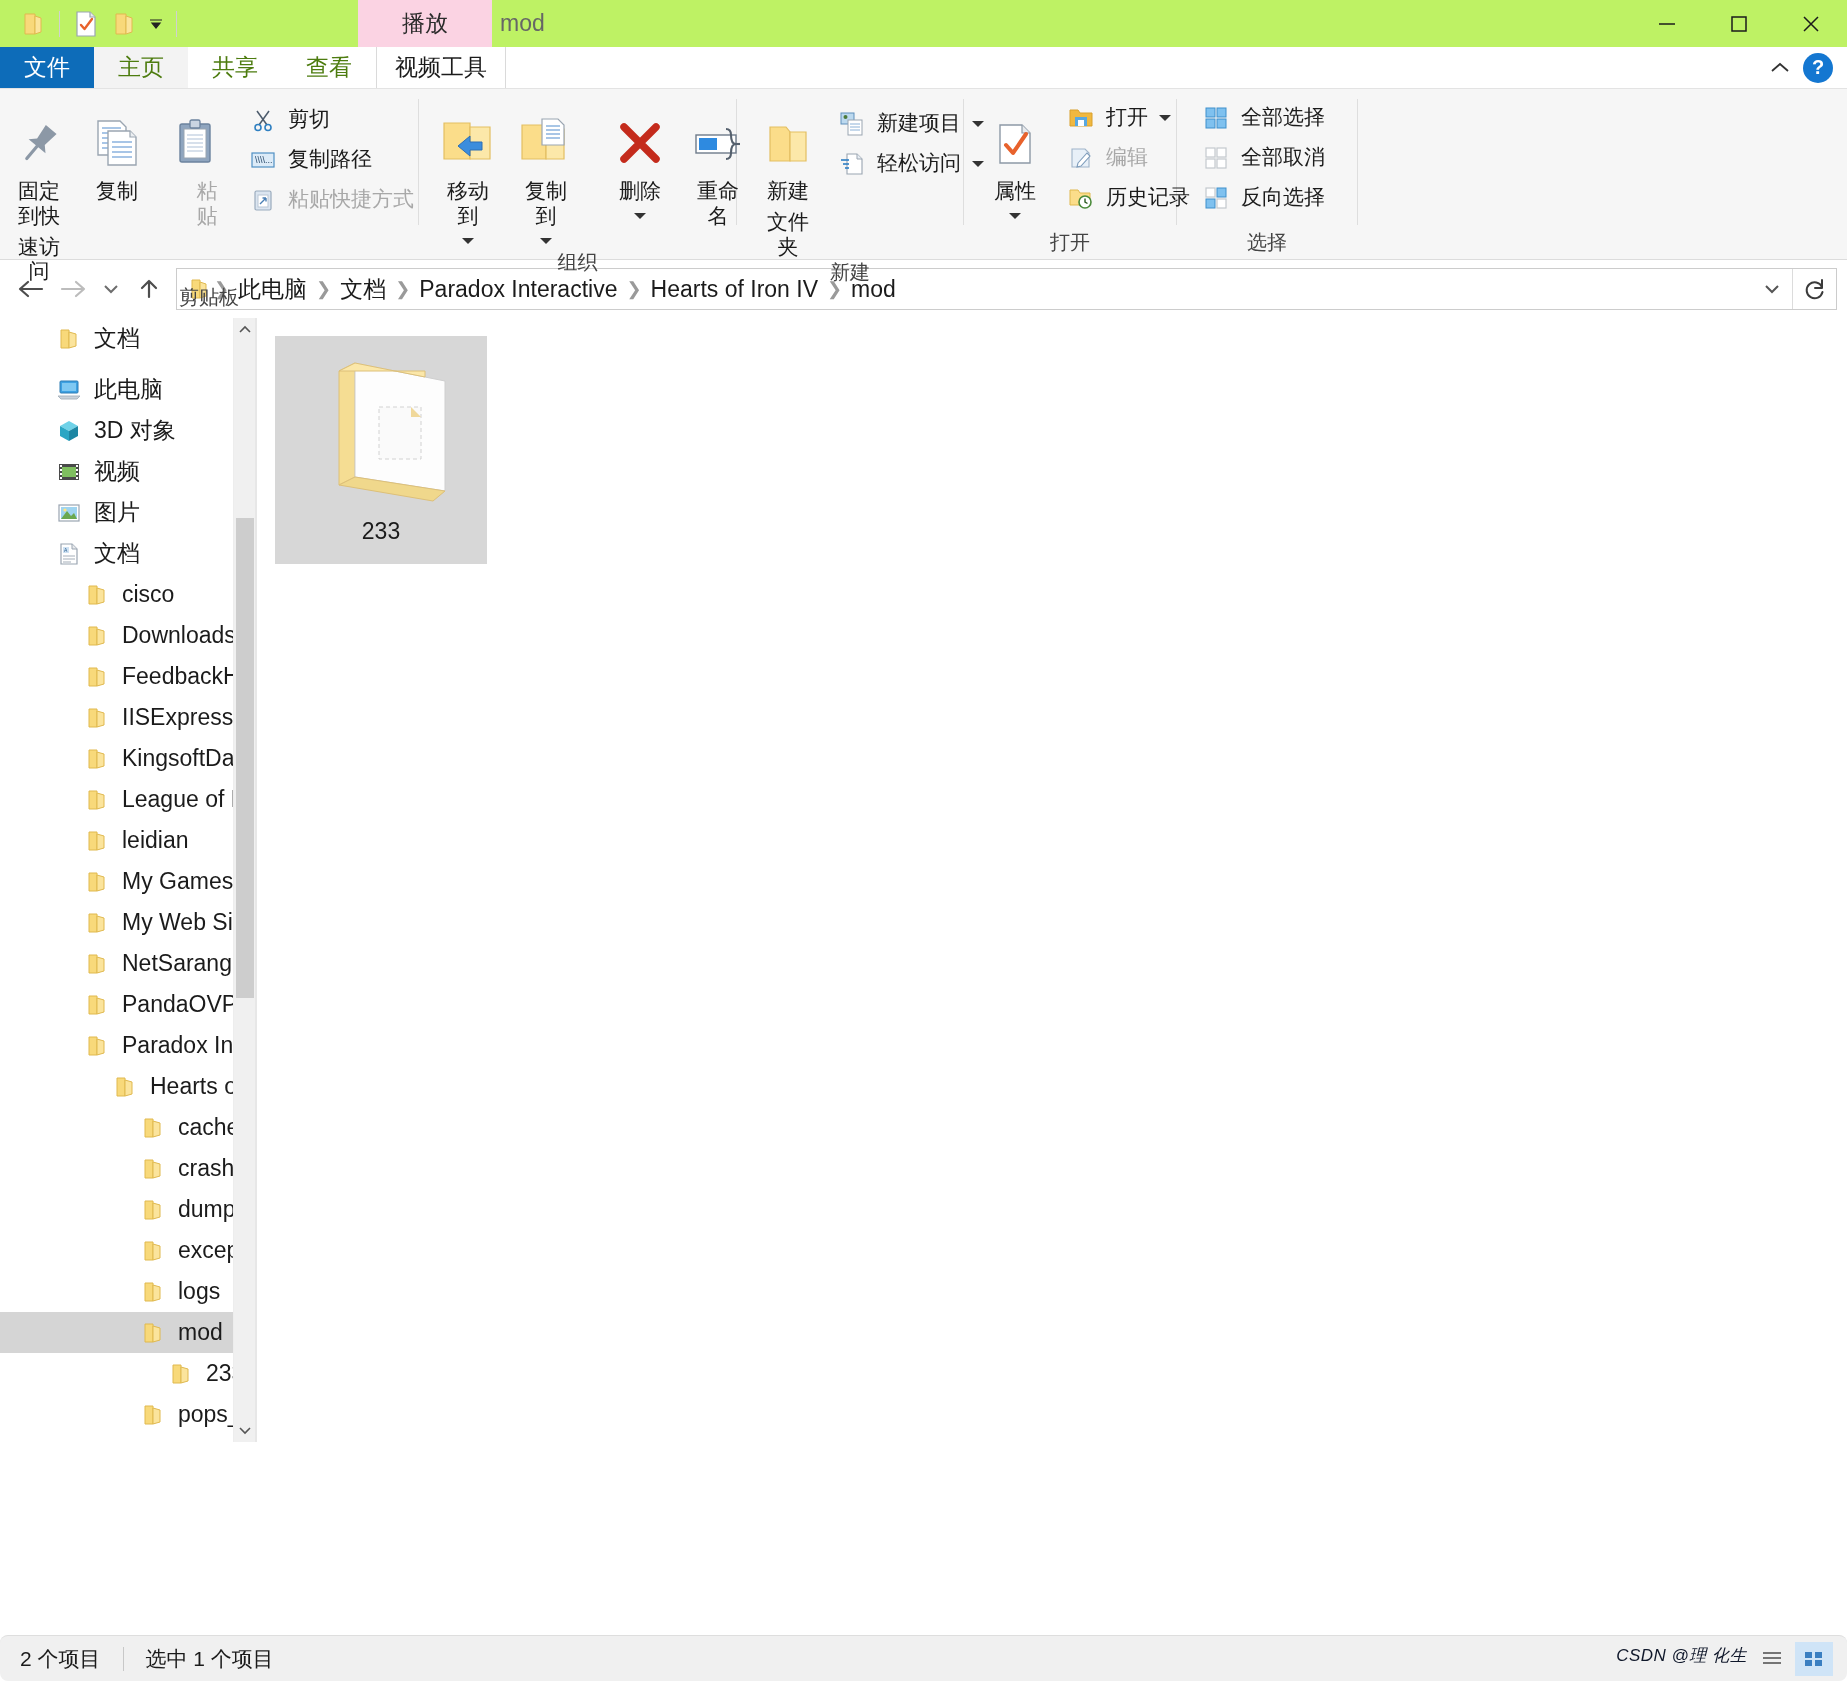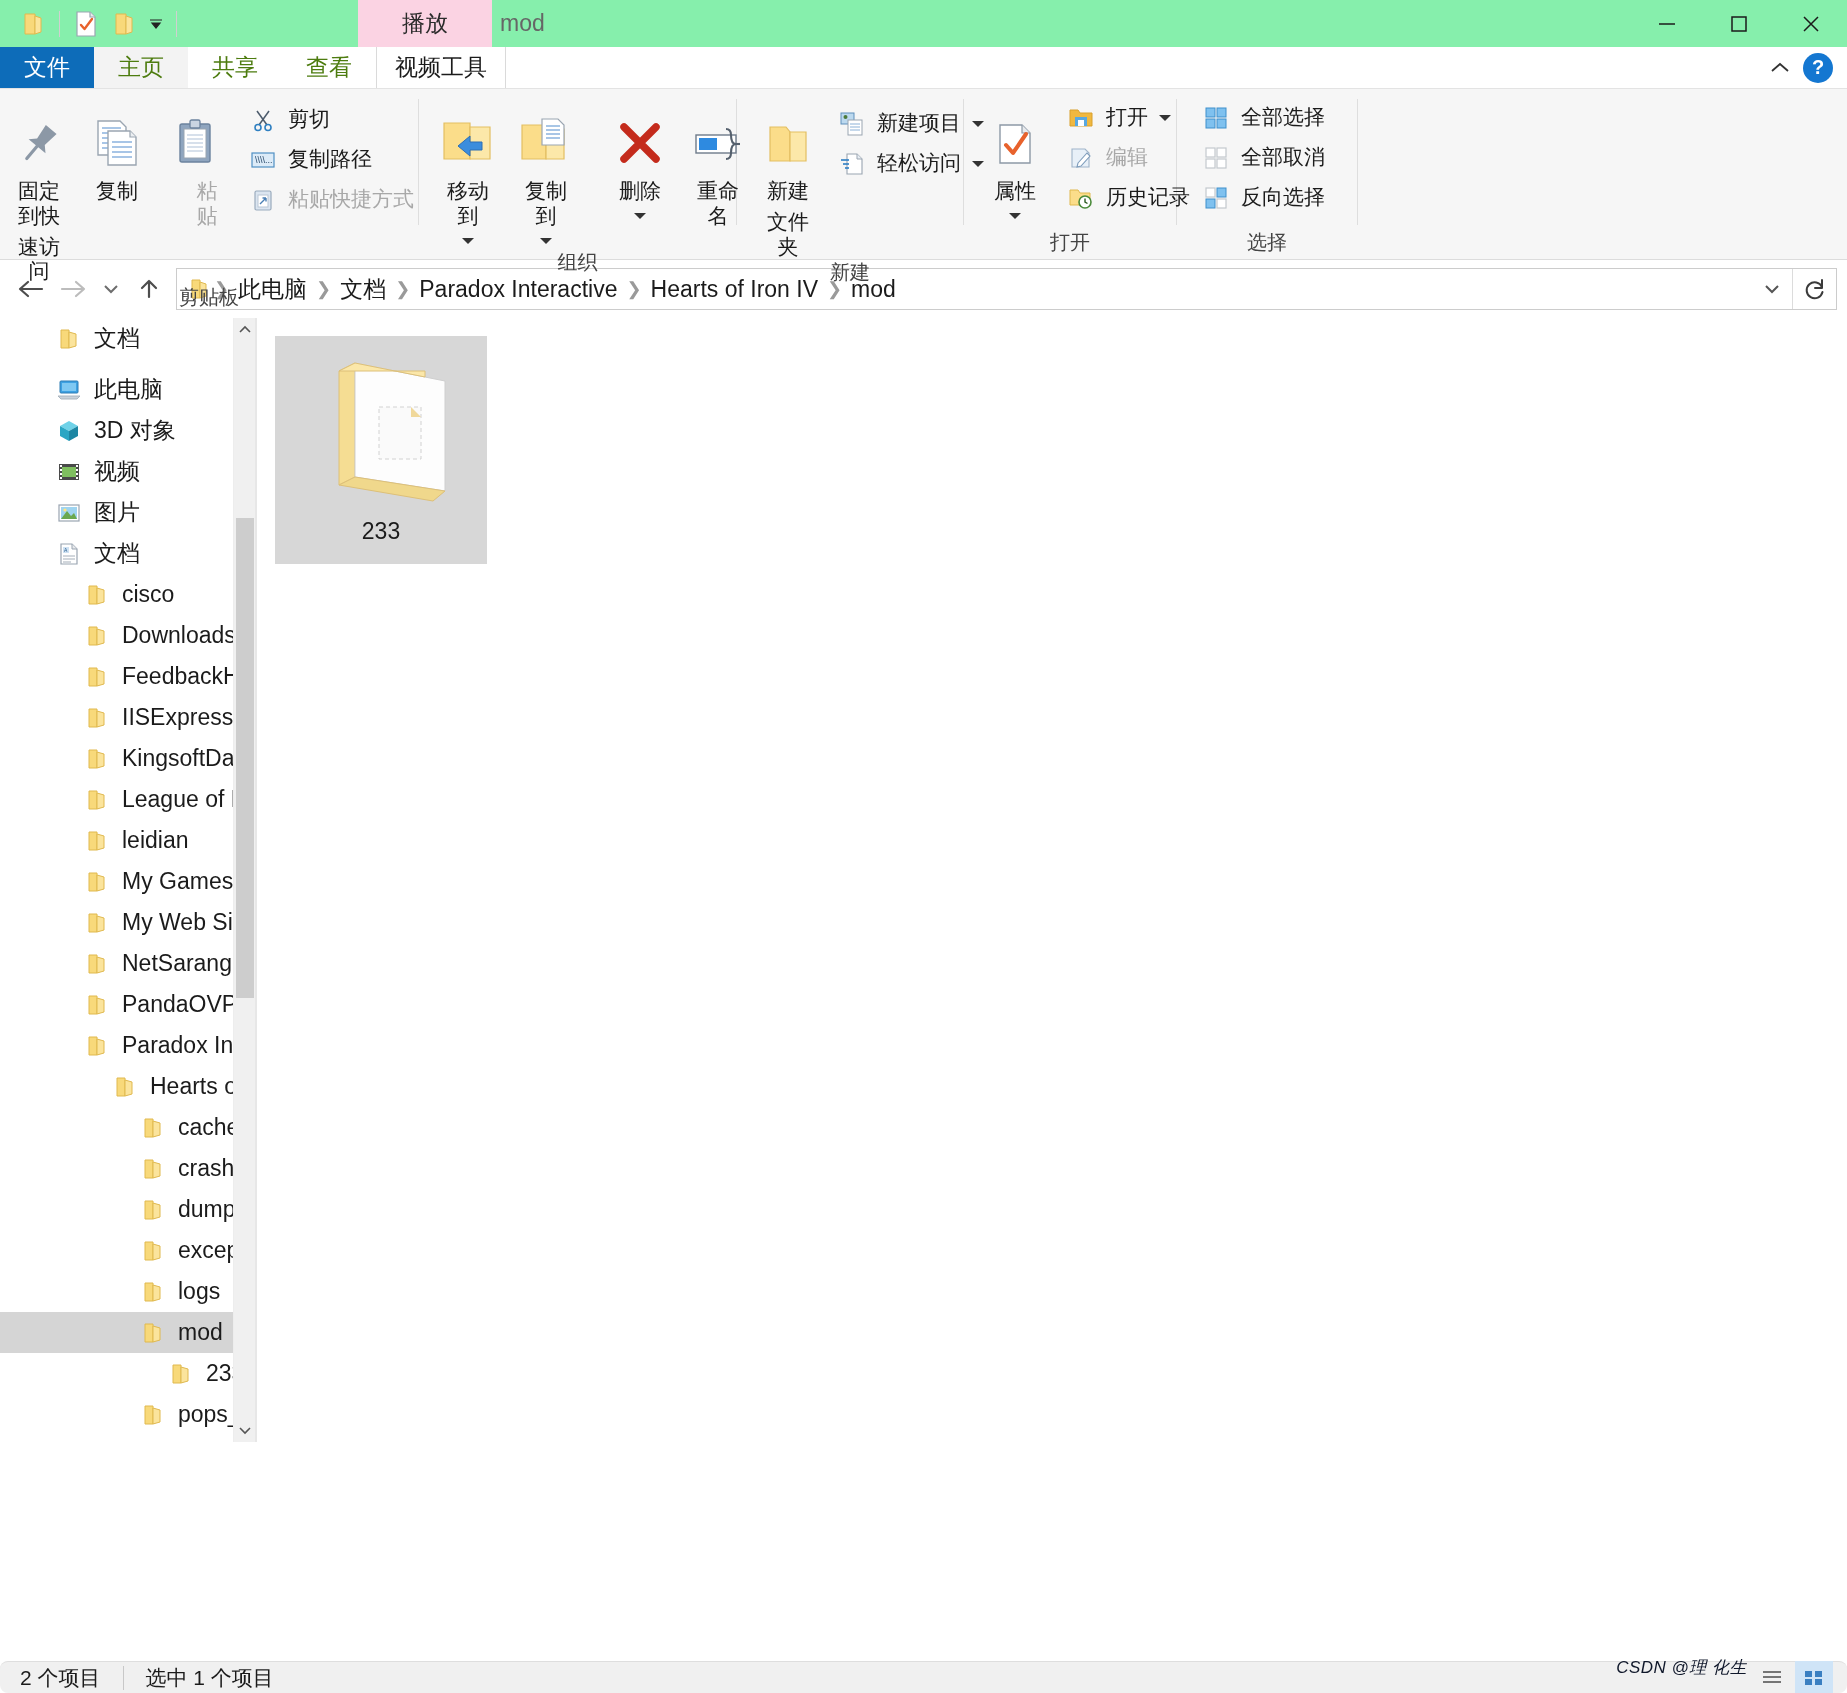--- a/index.html
+++ b/index.html
@@ -10,21 +10,21 @@
     background:#ffffff;
     color:#000000;
     overflow:hidden;
     position:relative;
   }
 
   
   .titlebar {
     height:47px; position:relative;
     display:flex; align-items:flex-end;
-    background:#86efac;
+    background:#bef264;
     border-bottom:0;
   }
   .qat { display:flex; align-items:center; padding-left:14px; gap:0px; height:100%; }
   .qat-btn {
     width:38px; height:38px; display:flex; align-items:center; justify-content:center;
   }
   .qat-sep { width:1px; height:26px; background:#d0d0d0; margin:0 7px; }
   .qat-dd { width:26px; height:38px; display:flex; align-items:center; justify-content:center; }
 
   .play-tab {
@@ -169,21 +169,21 @@
     display:flex; flex-direction:column; align-items:center;
     padding-top:6px;
   }
   .fileitem.selected { background:#d7d7d7; }
   .fileitem.boxed { border:1px solid #d9d9d9; }
   .fileitem .thumb { height:166px; display:flex; align-items:center; justify-content:center; }
   .fileitem .name { font-size:23px; color:#1b1b1b; margin-top:10px; text-align:center; }
 
   
   .statusbar {
-    position:absolute; left:0; bottom:0; width:1847px; height:32px;
+    position:absolute; left:0; bottom:12px; width:1847px; height:46px;
     background:#f0f0f0; border-top:1px solid #dedede;
     display:flex; align-items:center; padding-left:20px;
     font-size:21px; color:#1b1b1b;border-radius:8px;
   }
   .st-sep { width:1px; height:24px; background:#c8c8c8; margin:0 22px; }
   .viewbtns { margin-left:auto; display:flex; align-items:center; gap:4px; padding-right:14px; }
   .viewbtn { width:38px; height:34px; display:flex; align-items:center; justify-content:center; }
   .viewbtn.active { background:#cfe4f7; }
   .watermark {
     position:absolute; right:100px; bottom:14px;

